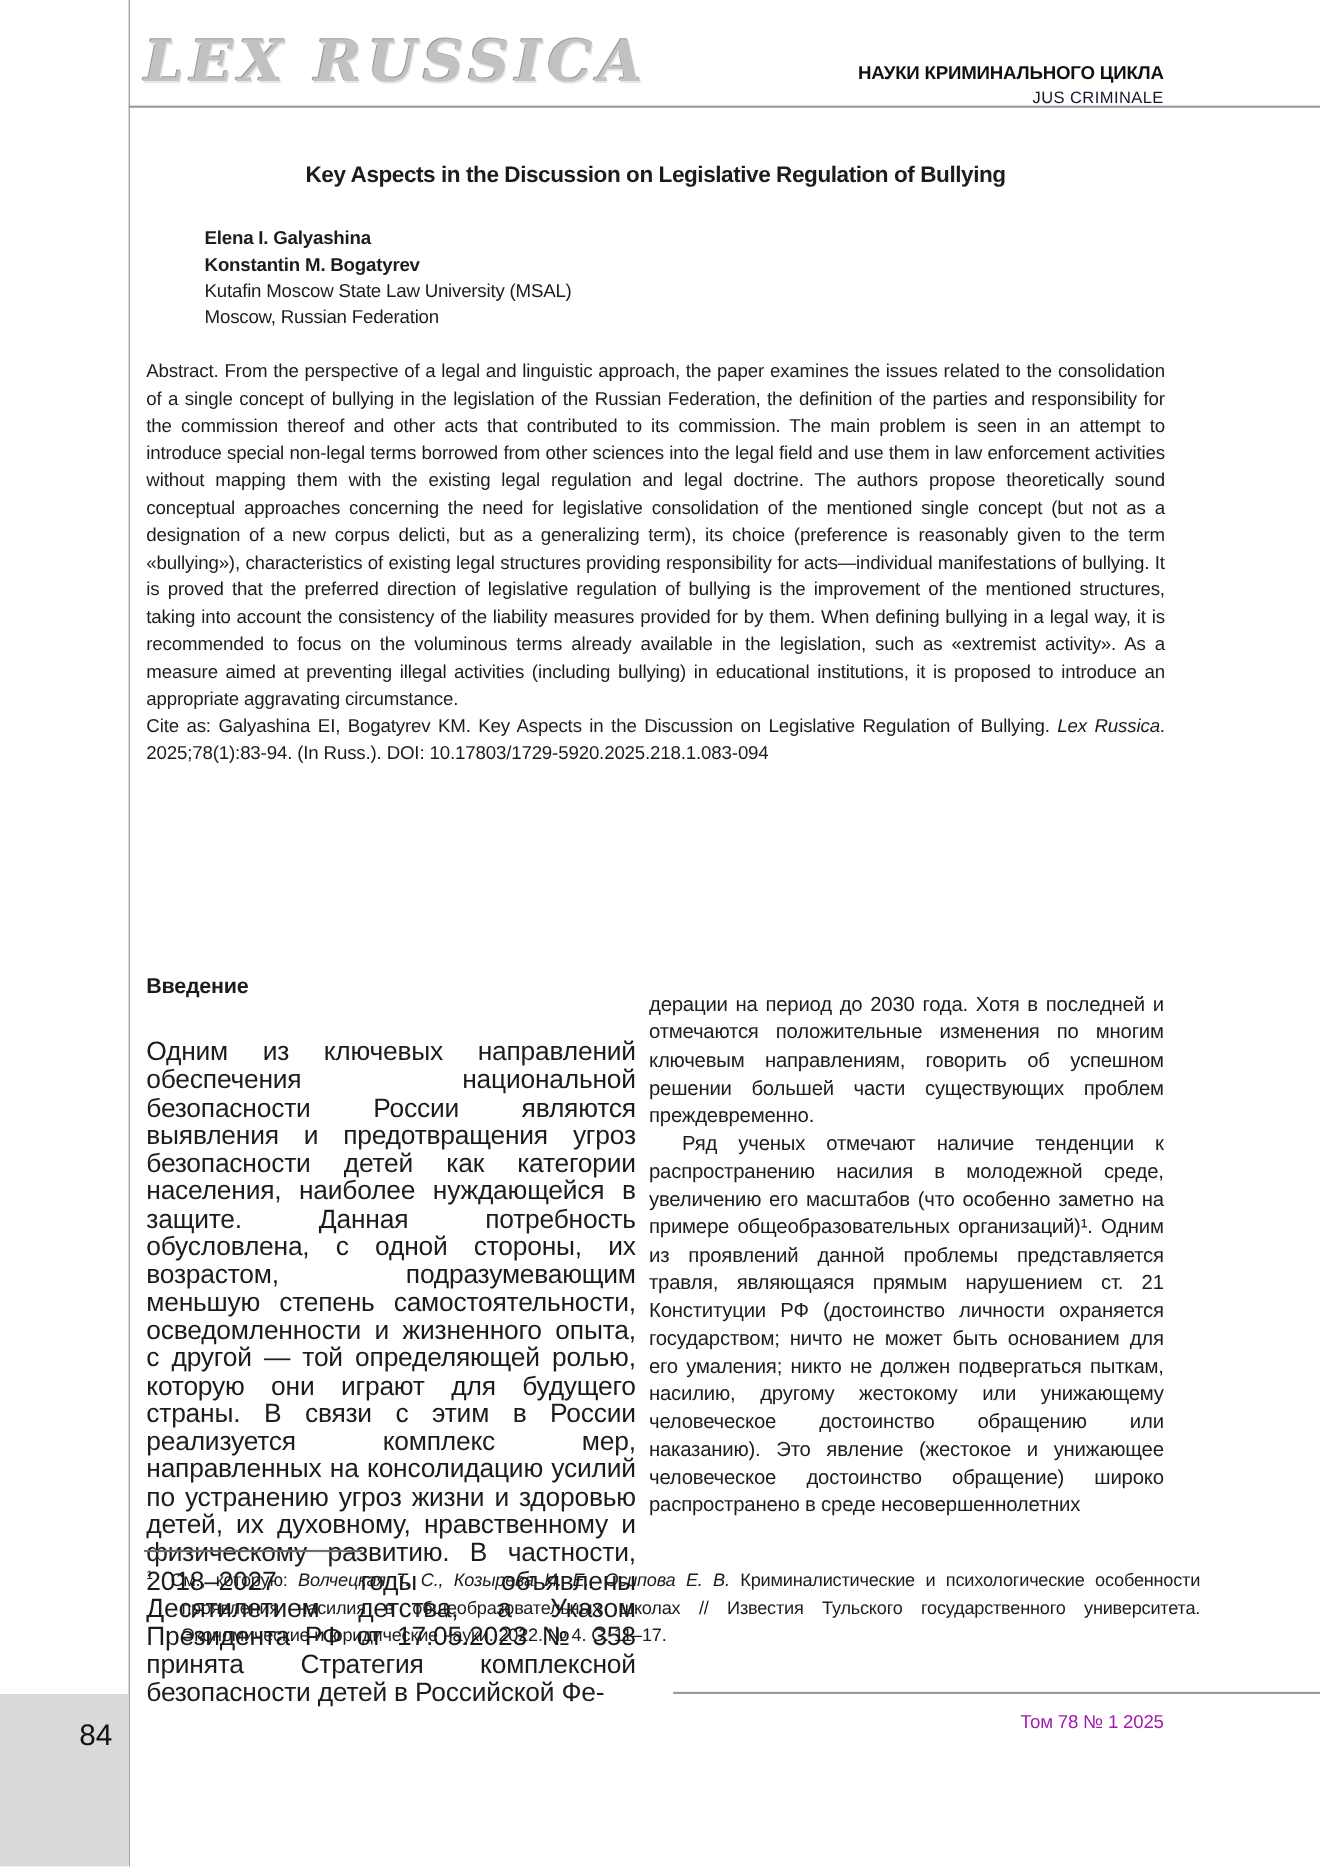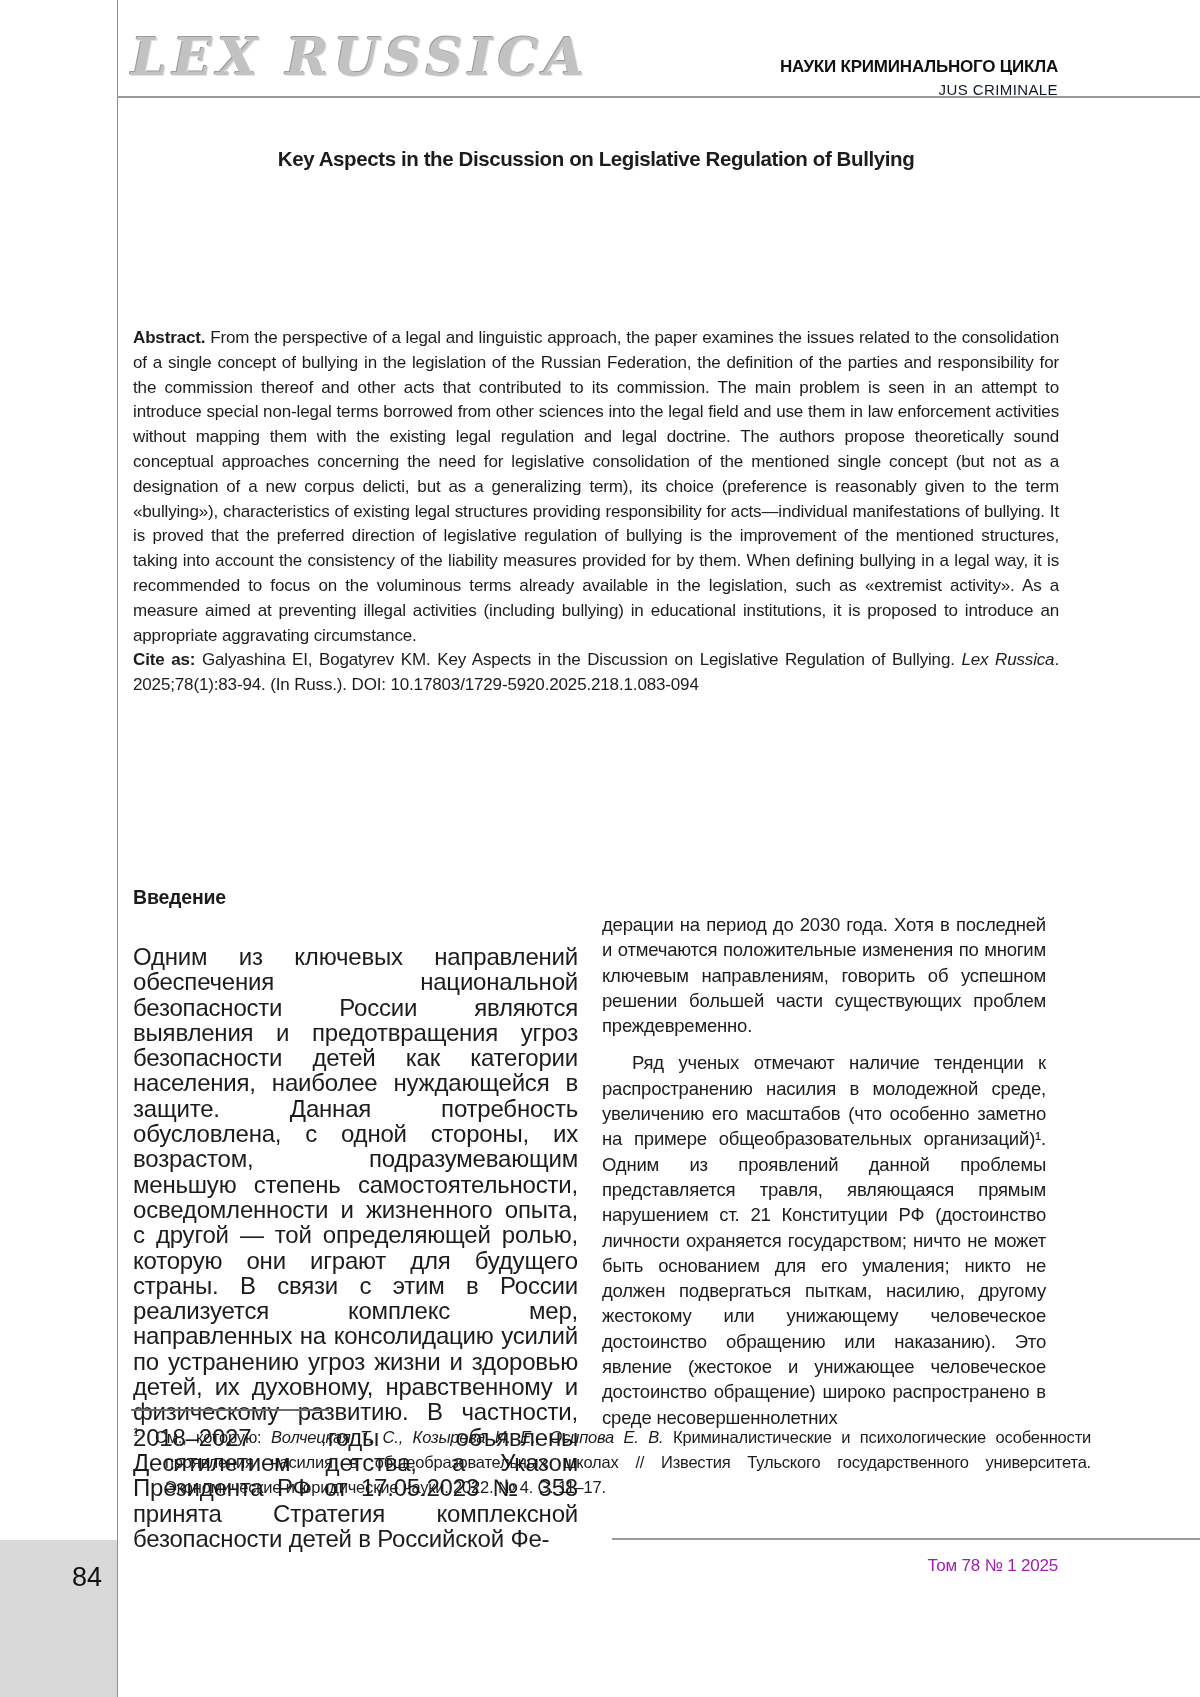--- a/index.html
+++ b/index.html
@@ -28,38 +28,38 @@
   }
   .authors { position:absolute; left:186px; top:205px; font-size:17px; line-height:24px; letter-spacing:-0.2px; }
   .author-name { font-weight:bold; }
 
   
   .meta {
     position:absolute; left:133px; width:926px; top:326px;
     font-size:17px; line-height:24.8px; text-align:justify; letter-spacing:-0.15px;
   }
   .meta p, .ack p { margin:0; }
-  .b { font-weight:bold; }
+  .b { font-weight:normal; }
   .i { font-style:italic; }
   .ack {
     position:absolute; left:133px; width:926px; top:796px;
     font-size:17px; line-height:24.8px; text-align:justify; letter-spacing:-0.15px;
   }
 
   
   .section-heading { position:absolute; left:133px; top:886px; font-size:19.5px; font-weight:bold; letter-spacing:-0.2px; }
   .col-left {
     position:absolute; left:133px; width:445px; top:944px;
     font-size:24px; line-height:25.3px; text-align:justify; letter-spacing:-0.2px;
   }
   .col-right {
     position:absolute; left:590px; width:468px; top:900px;
     font-size:18.5px; line-height:25.3px; text-align:justify; letter-spacing:-0.2px;
   }
-  .col-right p { margin:12px; }
+  .col-right p { margin:0; }
   .indent { text-indent:30px; }
 
   
   .footnote-rule { position:absolute; left:131px; top:1409px; width:198px; height:2px; background:#6f6f6f; }
   .footnote {
     position:absolute; left:133px; width:926px; top:1420px;
     font-size:16.5px; line-height:25px; text-align:justify; letter-spacing:-0.2px;
     padding-left:32px; text-indent:-32px;
   }
   .footnote sup { font-size:11px; margin-right:16px; }
@@ -78,20 +78,26 @@
   <div class="vrule"></div>
 
   <div class="logo">LEX RUSSICA</div>
   <div class="header-right">
     <div class="rubric-ru">НАУКИ КРИМИНАЛЬНОГО ЦИКЛА</div>
     <div class="rubric-lat">JUS CRIMINALE</div>
   </div>
   <div class="header-rule"></div>
 
   <div class="title">Key Aspects in the Discussion on Legislative Regulation of Bullying</div>
+  <div class="authors">
+    <div class="author-name">Elena I. Galyashina</div>
+    <div class="author-name">Konstantin M. Bogatyrev</div>
+    <div>Kutafin Moscow State Law University (MSAL)</div>
+    <div>Moscow, Russian Federation</div>
+  </div>
 
   <div class="meta">
     <p><span class="b">Abstract.</span><span> From the perspective of a legal and linguistic approach, the paper examines the issues related to the consolidation of a single concept of bullying in the legislation of the Russian Federation, the definition of the parties and responsibility for the commission thereof and other acts that contributed to its commission. The main problem is seen in an attempt to introduce special non-legal terms borrowed from other sciences into the legal field and use them in law enforcement activities without mapping them with the existing legal regulation and legal doctrine. The authors propose theoretically sound conceptual approaches concerning the need for legislative consolidation of the mentioned single concept (but not as a designation of a new corpus delicti, but as a generalizing term), its choice (preference is reasonably given to the term «bullying»), characteristics of existing legal structures providing responsibility for acts—individual manifestations of bullying. It is proved that the preferred direction of legislative regulation of bullying is the improvement of the mentioned structures, taking into account the consistency of the liability measures provided for by them. When defining bullying in a legal way, it is recommended to focus on the voluminous terms already available in the legislation, such as «extremist activity». As a measure aimed at preventing illegal activities (including bullying) in educational institutions, it is proposed to introduce an appropriate aggravating circumstance.</span></p>
     <p><span class="b">Cite as:</span><span> Galyashina EI, Bogatyrev KM. Key Aspects in the Discussion on Legislative Regulation of Bullying. </span><span class="i">Lex Russica</span><span>. 2025;78(1):83-94. (In Russ.). DOI: 10.17803/1729-5920.2025.218.1.083-094</span></p>
   </div>
 
 
   <div class="section-heading">Введение</div>
   <div class="col-left">Одним из ключевых направлений обеспечения национальной безопасности России являются выявления и предотвращения угроз безопасности детей как категории населения, наиболее нуждающейся в защите. Данная потребность обусловлена, с одной стороны, их возрастом, подразумевающим меньшую степень самостоятельности, осведомленности и жизненного опыта, с другой — той определяющей ролью, которую они играют для будущего страны. В связи с этим в России реализуется комплекс мер, направленных на консолидацию усилий по устранению угроз жизни и здоровью детей, их духовному, нравственному и физическому развитию. В частности, 2018–2027 годы объявлены Десятилетием детства, а Указом Президента РФ от 17.05.2023 № 358 принята Стратегия комплексной безопасности детей в Российской Фе-</div>
   <div class="col-right">

